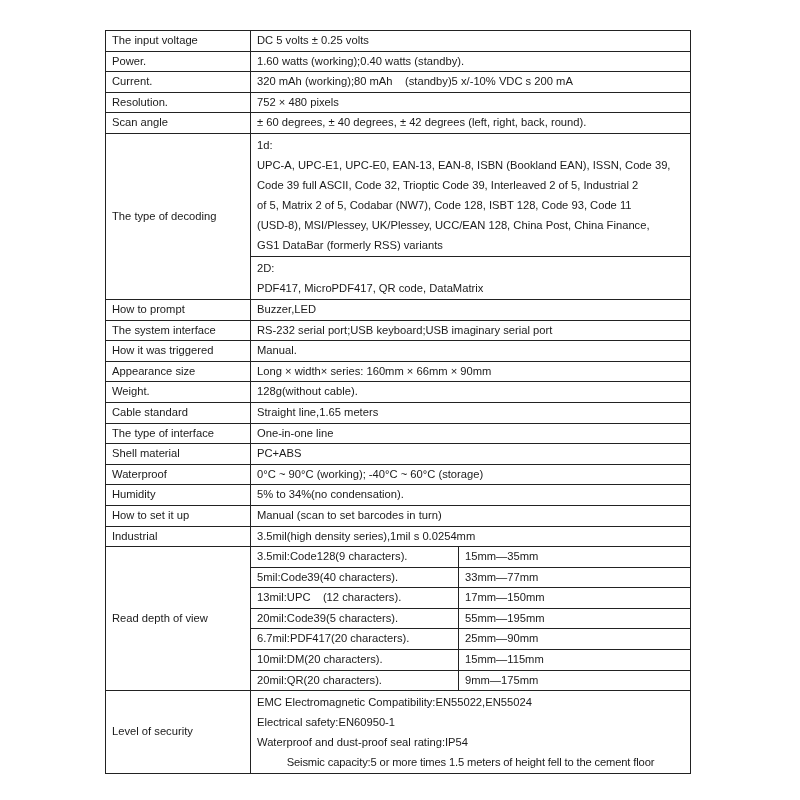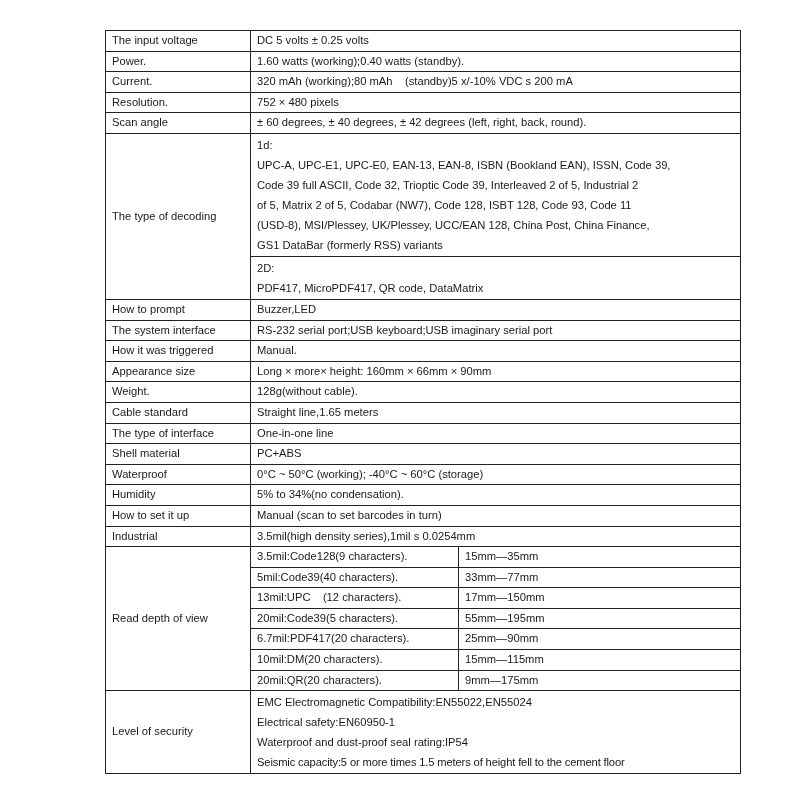--- a/index.html
+++ b/index.html
@@ -1,17 +1,17 @@
 <!DOCTYPE html>
 <html><head>
 <meta charset="utf-8">
 <style>
   html, body { margin:0; padding:0; background:#ffffff; }
   body { width:800px; height:800px; position:relative; font-family:"Liberation Sans", sans-serif; color:#1a1a1a; }
-  table.spec { position:absolute; left:105px; top:30px; width:636px; border-collapse:collapse; table-layout:fixed; font-size:11.2px; }
+  table.spec { position:absolute; left:105px; top:30px; width:586px; border-collapse:collapse; table-layout:fixed; font-size:11.2px; }
   table.spec td { border:1px solid #222; padding:0 6px; vertical-align:middle; line-height:19.6px; }
   td.label { width:132px; }
   .line { display:block; line-height:20.2px; }
   .multi .line { line-height:20px; }
   tr.h20 td { height:19.5px; }
 </style>
 </head>
 <body>
 
 <table class="spec">
@@ -65,41 +65,41 @@
   <tr class="h20">
     <td>The system interface</td>
     <td colspan="2">RS-232 serial port;USB keyboard;USB imaginary serial port</td>
   </tr>
   <tr class="h20">
     <td>How it was triggered</td>
     <td colspan="2">Manual.</td>
   </tr>
   <tr class="h20">
     <td>Appearance size</td>
-    <td colspan="2">Long × more× height: 160mm × 66mm × 90mm</td>
+    <td colspan="2">Long × width× series: 160mm × 66mm × 90mm</td>
   </tr>
   <tr class="h20">
     <td>Weight.</td>
     <td colspan="2">128g(without cable).</td>
   </tr>
   <tr class="h20">
     <td>Cable standard</td>
     <td colspan="2">Straight line,1.65 meters</td>
   </tr>
   <tr class="h20">
     <td>The type of interface</td>
     <td colspan="2">One-in-one line</td>
   </tr>
   <tr class="h20">
     <td>Shell material</td>
     <td colspan="2">PC+ABS</td>
   </tr>
   <tr class="h20">
     <td>Waterproof</td>
-    <td colspan="2">0°C ~ 50°C (working); -40°C ~ 60°C (storage)</td>
+    <td colspan="2">0°C ~ 90°C (working); -40°C ~ 60°C (storage)</td>
   </tr>
   <tr class="h20">
     <td>Humidity</td>
     <td colspan="2">5% to 34%(no condensation).</td>
   </tr>
   <tr class="h20">
     <td>How to set it up</td>
     <td colspan="2">Manual (scan to set barcodes in turn)</td>
   </tr>
   <tr class="h20">
@@ -134,17 +134,17 @@
   <tr class="h20">
     <td>20mil:QR(20 characters).</td>
     <td>9mm—175mm</td>
   </tr>
   <tr>
     <td>Level of security</td>
     <td colspan="2" class="multi" style="padding-top:1px;padding-bottom:1px;margin-top:6px;">
       <span class="line">EMC Electromagnetic Compatibility:EN55022,EN55024</span>
       <span class="line">Electrical safety:EN60950-1</span>
       <span class="line">Waterproof and dust-proof seal rating:IP54</span>
-      <span class="line" style="white-space:nowrap;letter-spacing:-0.15px;">Seismic capacity:5 or more times 1.5 meters of height fell to the cement floor</span>
+      <span class="line" style="white-space:nowrap;letter-spacing:-0.15px;text-align:center;">Seismic capacity:5 or more times 1.5 meters of height fell to the cement floor</span>
     </td>
   </tr>
 </tbody>
   </table>
 
 </body></html>

